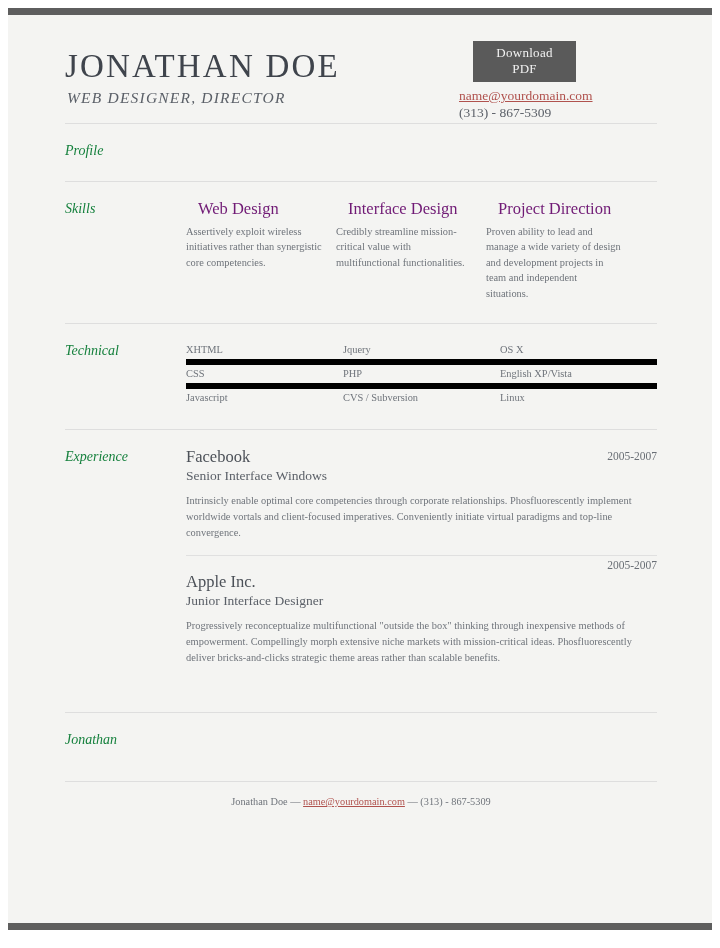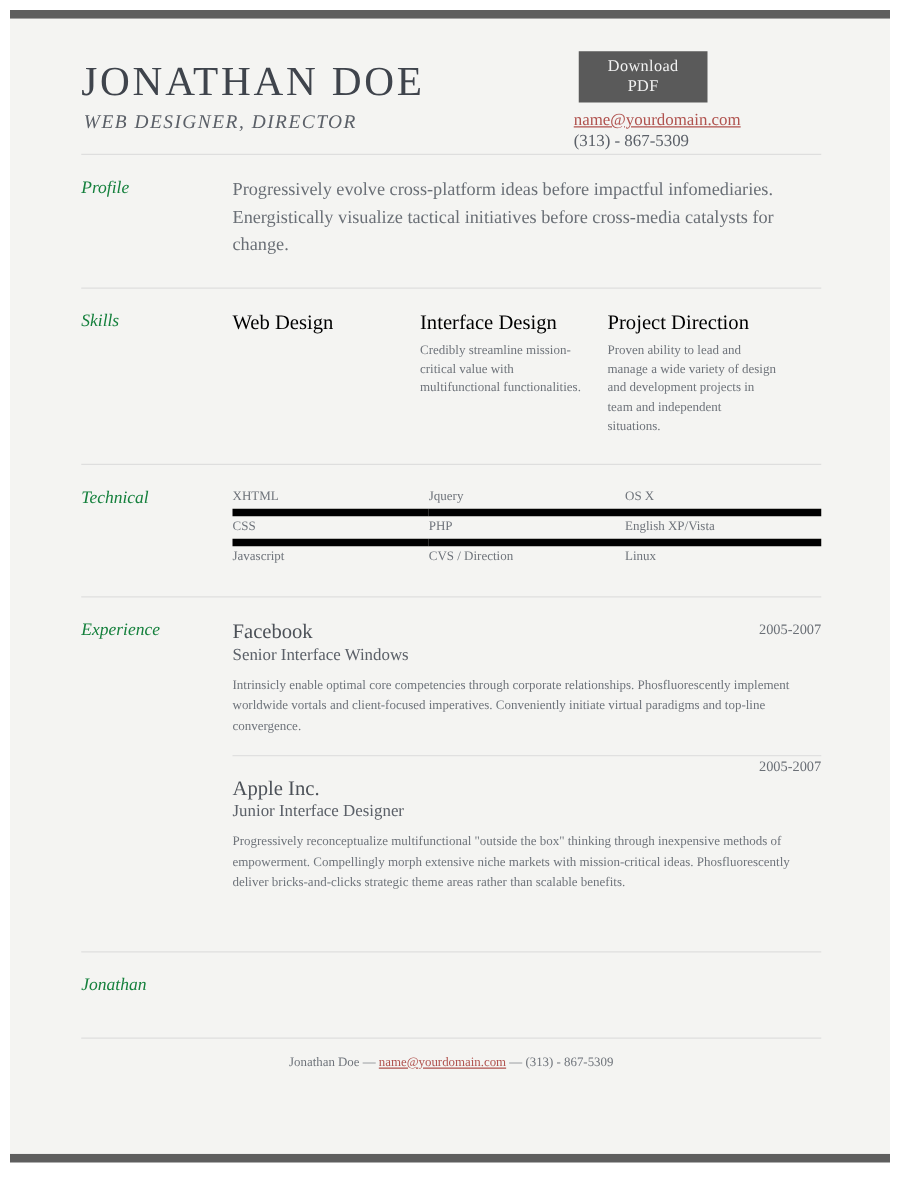--- a/index.html
+++ b/index.html
@@ -84,21 +84,21 @@
     background: #5a5a5a;
     color: #f2f2f2;
     font-size: 13px;
     padding: 4px 13px 5px 13px;
     width: 103px;
     text-align: center;
     border: none;
     cursor: pointer;
     font-family: inherit;
     letter-spacing: 0.3px;
-    margin-left: 6px;
+    margin-left: 16px;
   }
   .contact-email {
     display: block;
     color: #b0524e;
     font-size: 13.5px;
     text-decoration: underline;
     margin-top: 6px;
     margin-left: 2px;
   }
   .contact-phone {
@@ -146,22 +146,22 @@
     display: flex;
   }
   .skill-col {
     width: 150px;
     flex: 0 0 150px;
     padding-right: 14px;
     box-sizing: border-box;
   }
   .skill-title {
     font-size: 16.5px;
-    color: #000000;
-    margin: 0 0 5px 0;
+    color: #701a75;
+    margin: 0 0 5px 12px;
     font-weight: normal;
   }
   .skill-desc {
     font-size: 10.4px;
     line-height: 1.48;
     color: #6f747b;
     margin: 0;
   }
 
   
@@ -267,34 +267,32 @@
           <button class="download-btn">Download PDF</button>
           <a class="contact-email" href="#">name@yourdomain.com</a>
           <span class="contact-phone">(313) - 867-5309</span>
         </div>
       </div>
 
       <hr class="divider">
 
       <div class="section">
         <div class="section-label">Profile</div>
-        <div class="section-body">
-          <p class="profile-text">Progressively evolve cross-platform ideas before impactful infomediaries. Energistically visualize tactical initiatives before cross-media catalysts for change.</p>
-        </div>
       </div>
 
       <div class="pad-md"></div>
       <hr class="divider">
 
       <div class="section">
         <div class="section-label">Skills</div>
         <div class="section-body">
           <div class="skills-cols">
             <div class="skill-col">
               <h3 class="skill-title">Web Design</h3>
+              <p class="skill-desc">Assertively exploit wireless initiatives rather than synergistic core competencies.</p>
             </div>
             <div class="skill-col">
               <h3 class="skill-title">Interface Design</h3>
               <p class="skill-desc">Credibly streamline mission-critical value with multifunctional functionalities.</p>
             </div>
             <div class="skill-col">
               <h3 class="skill-title">Project Direction</h3>
               <p class="skill-desc">Proven ability to lead and manage a wide variety of design and development projects in team and independent situations.</p>
             </div>
           </div>
@@ -314,21 +312,21 @@
                 <td>Jquery</td>
                 <td>OS X</td>
               </tr>
               <tr>
                 <td>CSS</td>
                 <td>PHP</td>
                 <td>English XP/Vista</td>
               </tr>
               <tr>
                 <td>Javascript</td>
-                <td>CVS / Direction</td>
+                <td>CVS / Subversion</td>
                 <td>Linux</td>
               </tr>
             </tbody>
           </table>
         </div>
       </div>
 
       <div class="pad-md"></div>
       <hr class="divider">
 

